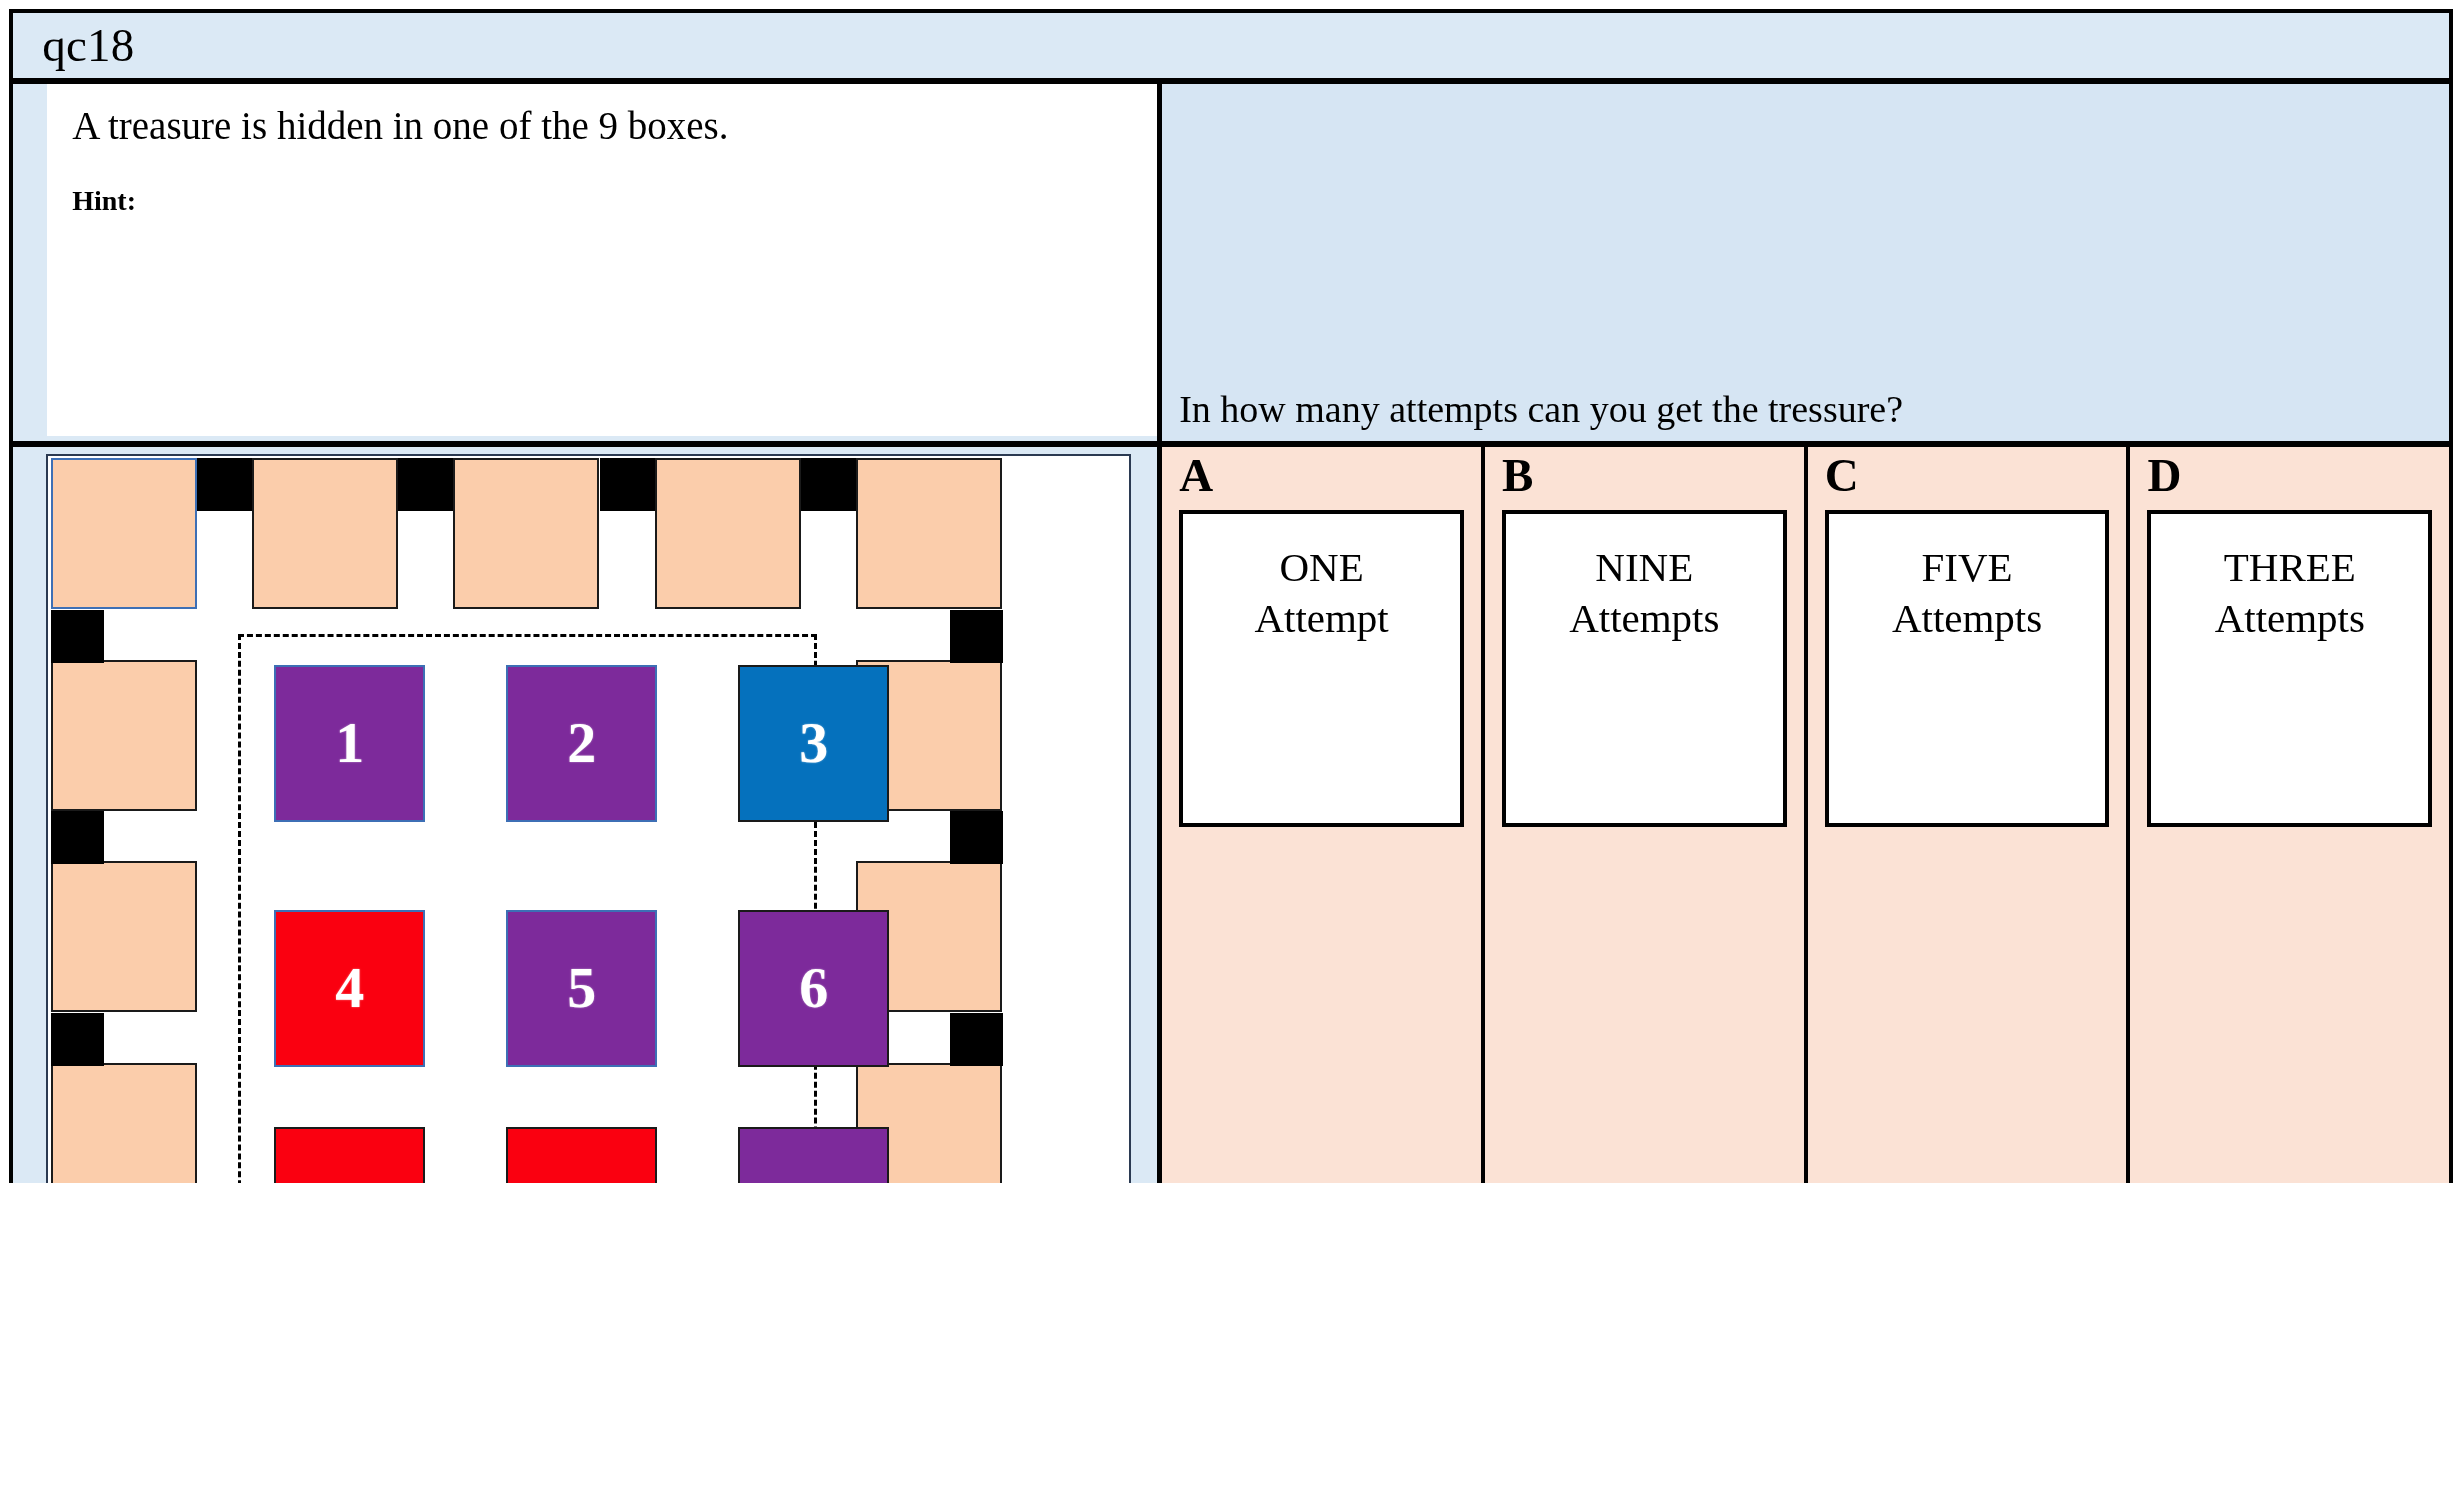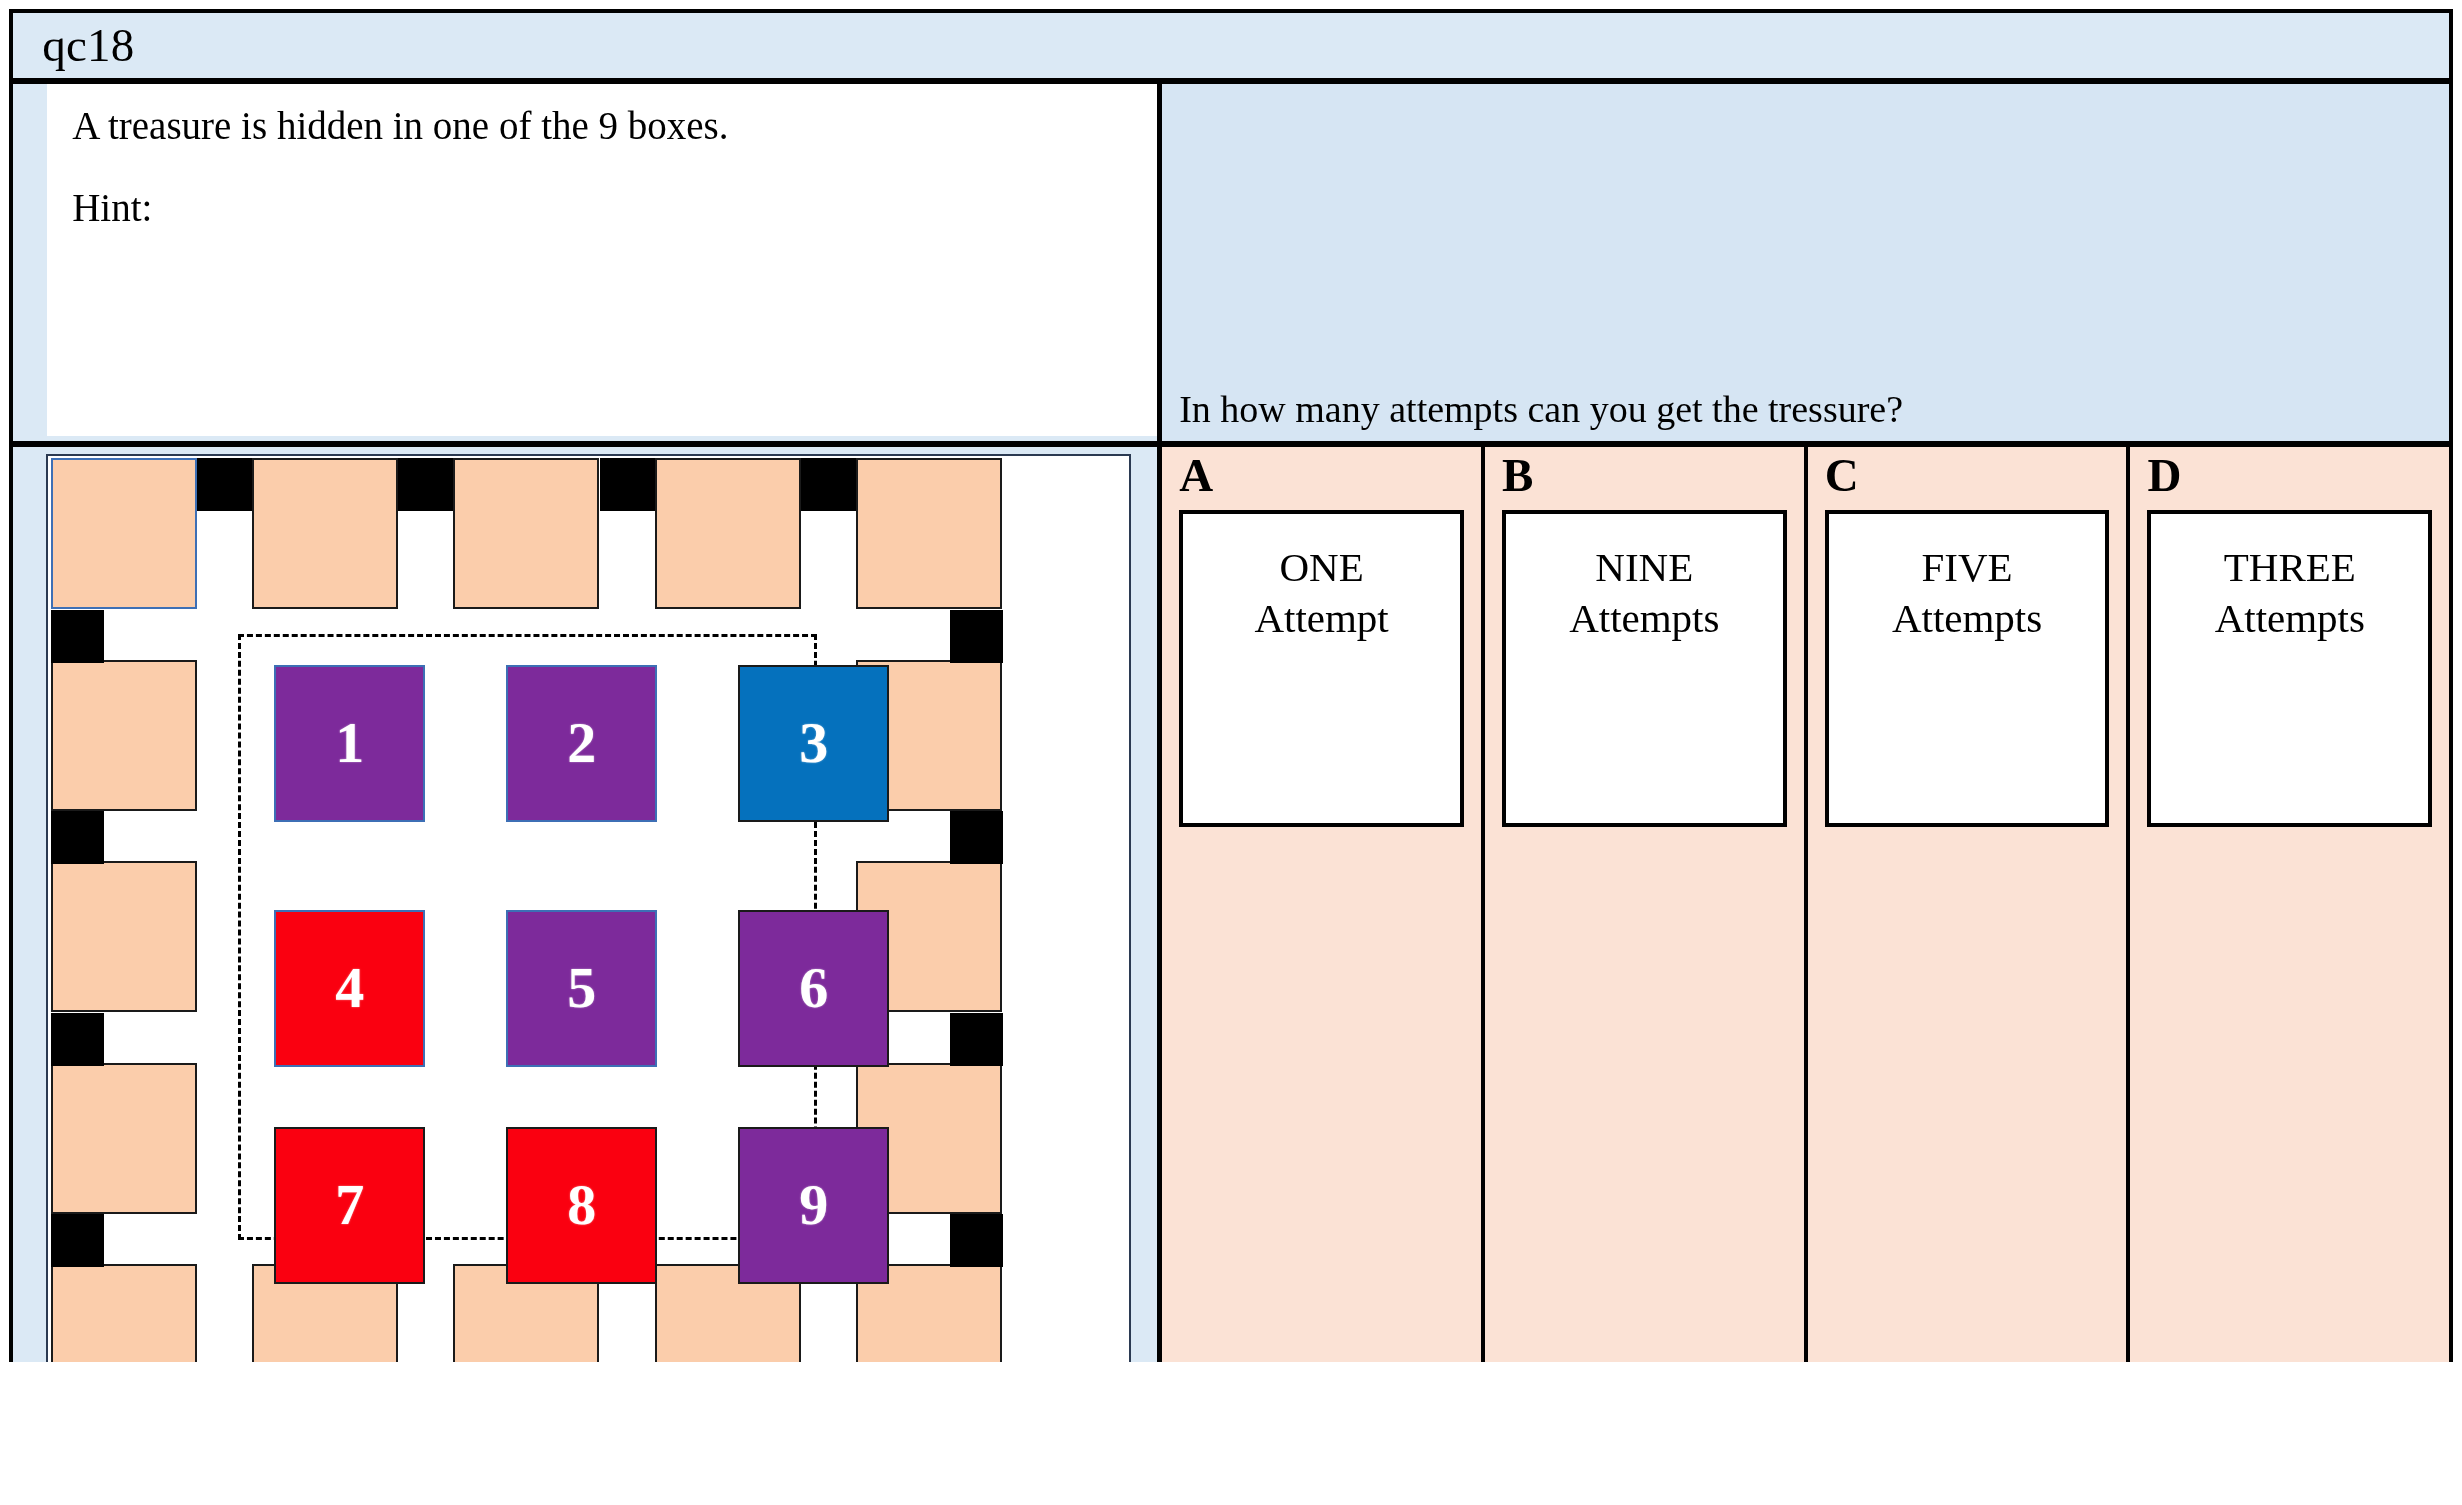--- a/index.html
+++ b/index.html
@@ -9,21 +9,21 @@
     background: #ffffff;
   }
   body {
     font-family: "Liberation Serif", "DejaVu Serif", serif;
   }
 
   
   #canvas {
     position: relative;
     width: 2462px;
-    height: 1362px;
+    height: 1183px;
     background: #ffffff;
     overflow: hidden;
   }
 
   
   .slide-frame {
     position: absolute;
     left: 9.2px;
     top: 9.2px;
     width: 2444px;
@@ -83,22 +83,22 @@
     box-sizing: border-box;
   }
   .prompt-line {
     font-size: 39px;
     line-height: 1.17;
     color: #000000;
     white-space: nowrap;
   }
   .prompt-gap { height: 37px; }
   .prompt-hint-label {
-    font-size: 39px;
-    font-weight: normal;
+    font-size: 28px;
+    font-weight: bold;
     line-height: 1.17;
     color: #000000;
   }
   .prompt-hint-line {
     font-size: 39px;
     line-height: 1.17;
     color: #000000;
   }
 
   .question-cell {

